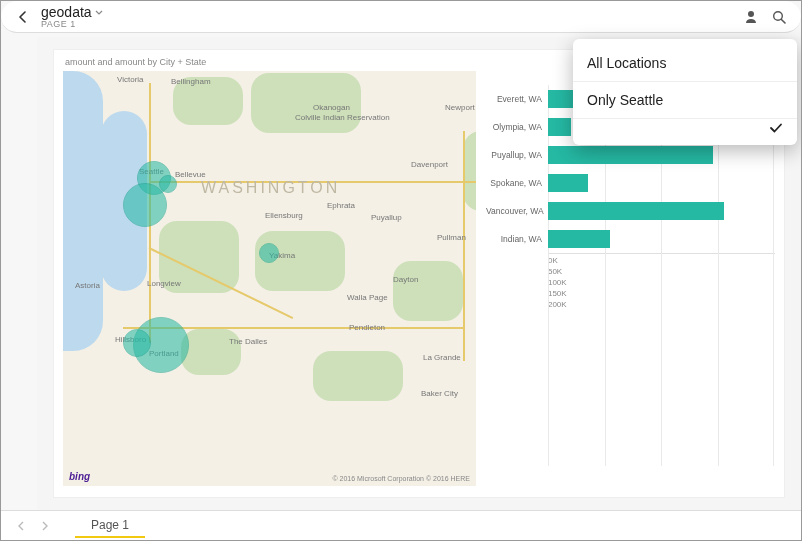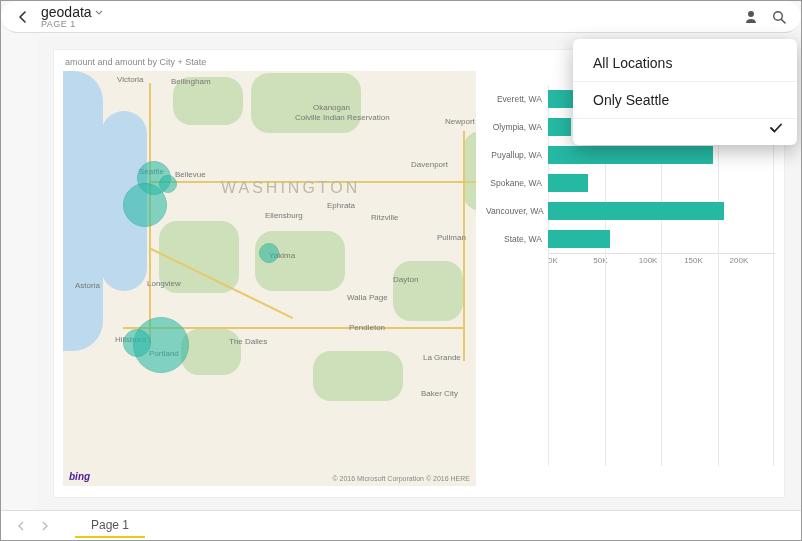--- a/index.html
+++ b/index.html
@@ -81,36 +81,36 @@
     position:relative;
     font-size:8.5px;
     padding-top:14px;
   }
   .bar-row { display:flex; align-items:center; height:28px; }
   .bar-label { width:62px; text-align:right; padding-right:6px; color:#666; font-size:8.5px; white-space:nowrap; overflow:hidden;}
   .bar-track { flex:1; position:relative; height:18px; }
   .bar-fill { position:absolute; left:0; top:0; height:100%; background:#25b8a3; }
   .grid-area { position:absolute; left:62px; top:14px; right:0; bottom:20px; }
   .gridline { position:absolute; top:0; bottom:0; width:1px; background:#e9e9e9; }
-  .axis { display:flex; margin-left:62px; font-size:8px; color:#888; border-top:1px solid #e0e0e0;}
+  .axis { display:flex; margin-left:62px; font-size:8px; color:#888; border-top:1px solid #e0e0e0;flex-direction:column;}
   .tick { flex:1; text-align:left; padding-top:2px; }
   
   .menu {
     position:absolute;
     top:38px; right:4px;
     width:224px;
     background:#fff;
     border-radius:6px;
     box-shadow: 0 6px 20px rgba(0,0,0,.28);
     padding:6px 0;
     font-size:14px;
     z-index:50;
   }
   .menu-item {
-    padding:10px 20px;
+    padding:10px 14px;
     display:flex; align-items:center;
     color:#222;
     cursor:pointer;
     position:relative;
   }
   .menu-item + .menu-item { border-top:1px solid #eee; }
   .menu-item.sel-box span.txt {
     border:2px solid #d93a2b;
     padding:3px 6px;
   }
@@ -182,32 +182,32 @@
         <div class="forest" style="left:118px;top:258px;width:60px;height:46px"></div>
         <div class="forest" style="left:250px;top:280px;width:90px;height:50px"></div>
         <div class="forest" style="left:400px;top:60px;width:40px;height:80px"></div>
 
         <div class="road-v" style="left:86px;top:12px;height:260px"></div>
         <div class="road" style="left:86px;top:110px;width:330px"></div>
         <div class="road" style="left:60px;top:256px;width:340px"></div>
         <div class="road" style="left:86px;top:176px;width:160px;transform:rotate(26deg)"></div>
         <div class="road-v" style="left:400px;top:60px;height:230px"></div>
 
-        <div class="statelabel" style="left:158px;top:108px">WASHINGTON</div>
+        <div class="statelabel" style="left:138px;top:108px">WASHINGTON</div>
 
         <div class="label" style="left:54px;top:4px">Victoria</div>
         <div class="label" style="left:108px;top:6px">Bellingham</div>
         <div class="label" style="left:250px;top:32px">Okanogan</div>
-        <div class="label" style="left:382px;top:46px">Newport</div>
+        <div class="label" style="left:382px;top:32px">Newport</div>
         <div class="label" style="left:76px;top:96px">Seattle</div>
         <div class="label" style="left:112px;top:99px">Bellevue</div>
         <div class="label" style="left:232px;top:42px">Colville Indian Reservation</div>
         <div class="label" style="left:348px;top:89px">Davenport</div>
         <div class="label" style="left:264px;top:130px">Ephrata</div>
-        <div class="label" style="left:308px;top:142px">Ritzville</div>
+        <div class="label" style="left:308px;top:142px">Puyallup</div>
         <div class="label" style="left:202px;top:140px">Ellensburg</div>
         <div class="label" style="left:206px;top:180px">Yakima</div>
         <div class="label" style="left:374px;top:162px">Pullman</div>
         <div class="label" style="left:330px;top:204px">Dayton</div>
         <div class="label" style="left:284px;top:222px">Walla Page</div>
         <div class="label" style="left:12px;top:210px">Astoria</div>
         <div class="label" style="left:84px;top:208px">Longview</div>
         <div class="label" style="left:286px;top:252px">Pendleton</div>
         <div class="label" style="left:52px;top:264px">Hillsboro</div>
         <div class="label" style="left:86px;top:278px">Portland</div>
@@ -259,21 +259,21 @@
                 <div class="bar-fill" style="width: 17.5%; background: rgb(37, 184, 163);"></div>
               </div>
             </div>
             <div class="bar-row">
               <div class="bar-label">Vancouver, WA</div>
               <div class="bar-track">
                 <div class="bar-fill" style="width: 77.5%; background: rgb(37, 184, 163);"></div>
               </div>
             </div>
             <div class="bar-row">
-              <div class="bar-label">State, WA</div>
+              <div class="bar-label">Indian, WA</div>
               <div class="bar-track">
                 <div class="bar-fill" style="width: 27.5%; background: rgb(37, 184, 163);"></div>
               </div>
             </div>
           </div>
         <div class="axis">
           <div class="tick">0K</div>
           <div class="tick">50K</div>
           <div class="tick">100K</div>
           <div class="tick">150K</div>

